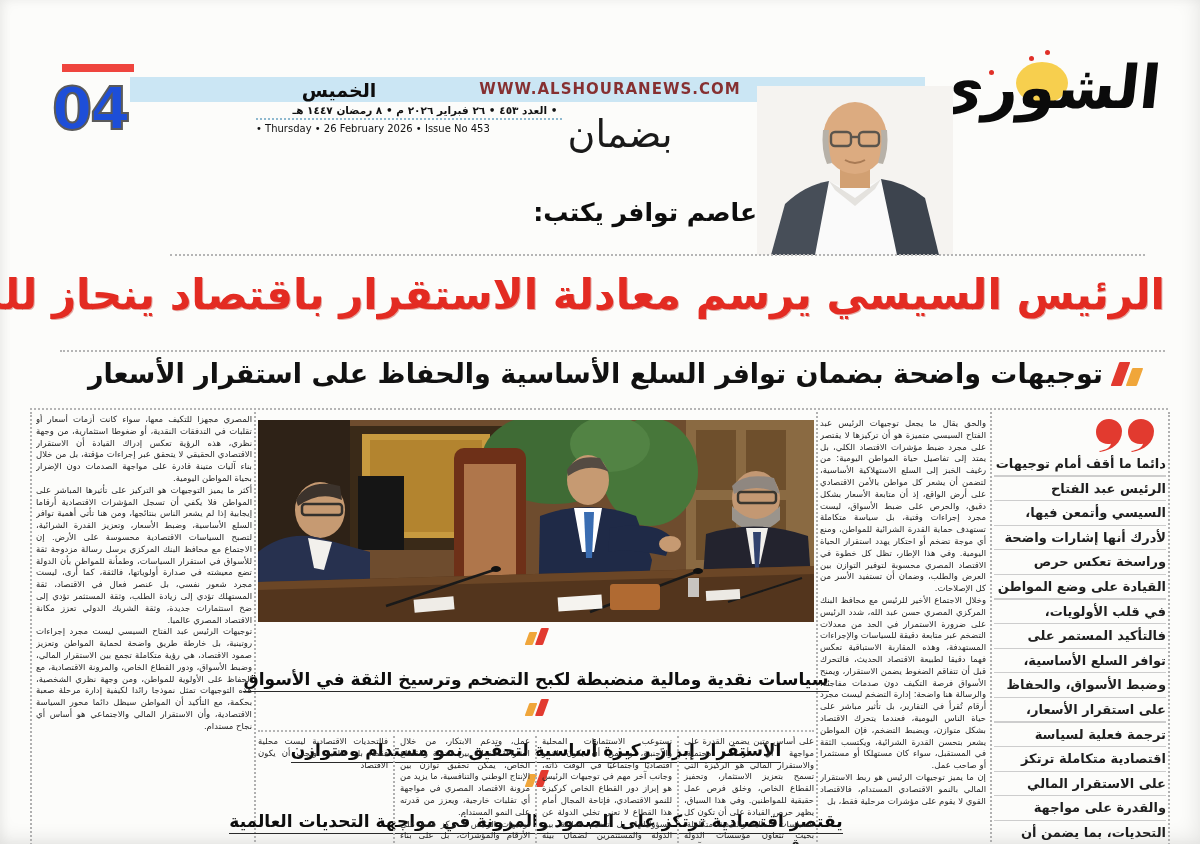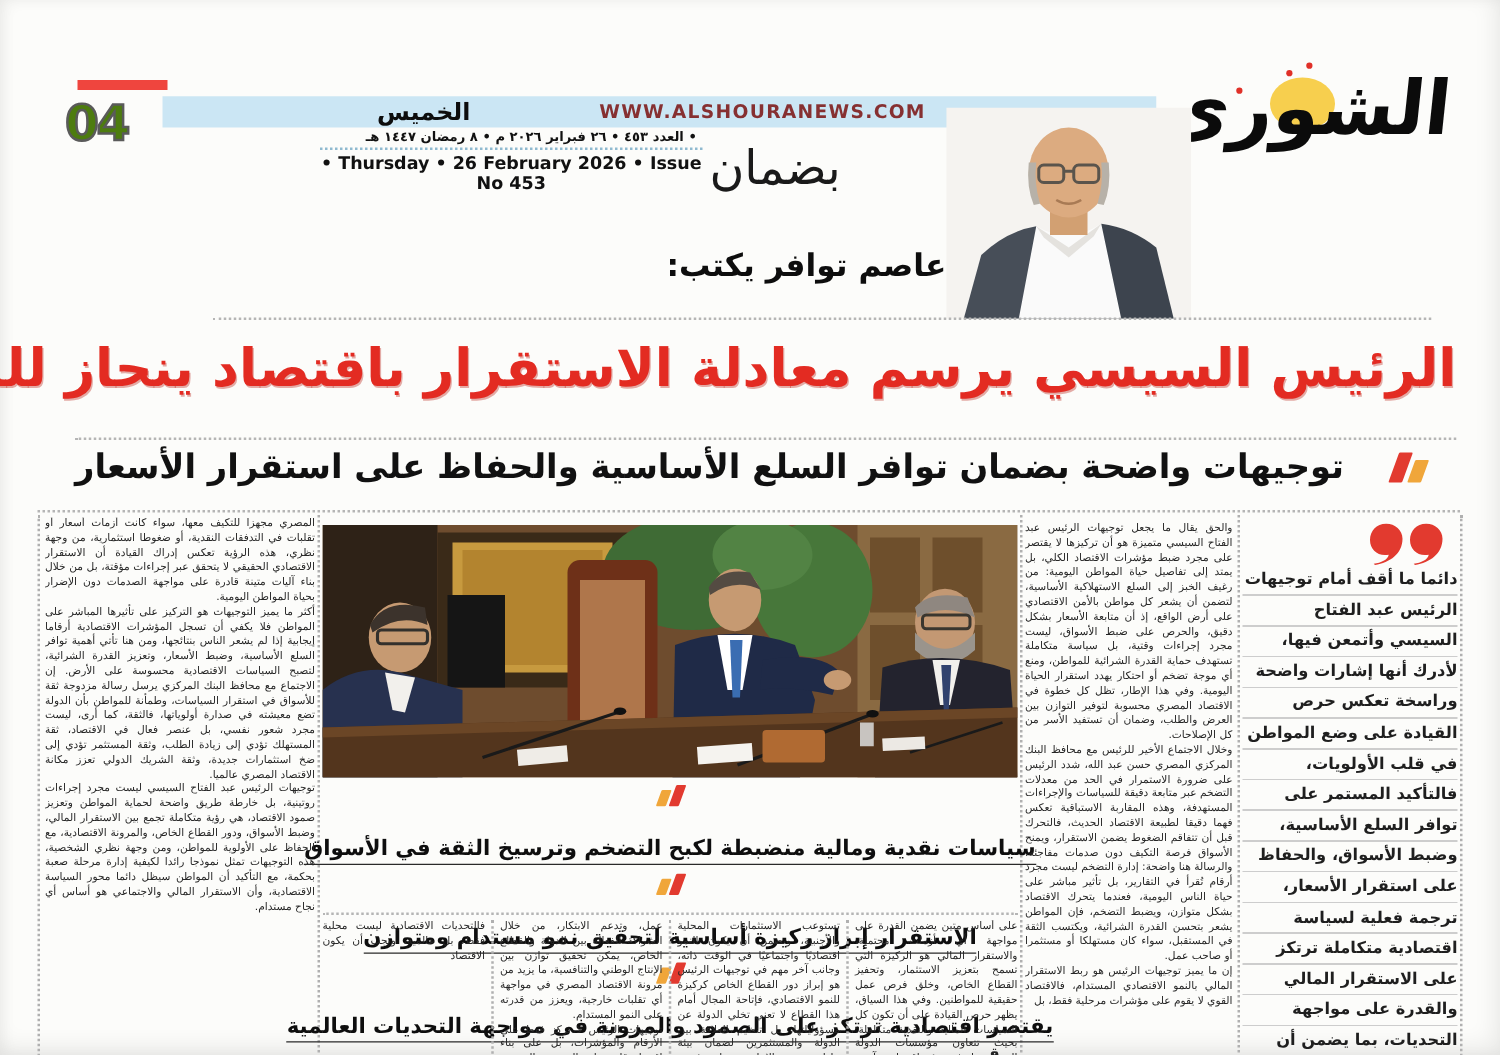--- a/index.html
+++ b/index.html
@@ -3,46 +3,46 @@
 <meta charset="utf-8">
 <style>
   html,body{margin:0;padding:0;background:#e9e9e7;}
   .page{position:relative;width:1200px;height:844px;margin:0 auto;background:#fcfcfa;
         font-family:"DejaVu Sans",sans-serif;overflow:hidden;
         box-shadow:inset -4px -6px 18px rgba(0,0,0,.08), inset 4px 0 10px rgba(0,0,0,.04);}
   .abs{position:absolute;}
   .rtl{direction:rtl;unicode-bidi:embed;}
   
   .red-bar{left:62px;top:64px;width:72px;height:8px;background:#ef453e;}
-  .page-number{left:52px;top:80px;font-size:39px;font-weight:700;letter-spacing:-2px;
-               color:#4d7c0f;-webkit-text-stroke:2px #5a5a5a;line-height:1;}
+  .page-number{left:52px;top:80px;font-size:58px;font-weight:700;letter-spacing:-2px;
+               color:#1d4ed8;-webkit-text-stroke:2px #5a5a5a;line-height:1;}
   .band{top:77px;height:25px;background:#cbe6f4;}
   .band-main{left:130px;width:803px;}
   .band-right{left:1086px;width:74px;}
   .day{left:264px;top:79px;width:150px;text-align:center;font-size:19px;font-weight:700;color:#0d0d0d;}
   .date-ar{left:272px;top:104px;width:306px;text-align:center;font-size:10.5px;font-weight:700;color:#111;}
   .date-dot{left:256px;top:118px;width:306px;border-top:2px dotted #8fb9cf;}
-  .date-en{left:256px;top:123px;width:306px;text-align:center;font-size:14px;font-weight:700;color:#111;
+  .date-en{left:256px;top:123px;width:306px;font-size:10px;font-weight:400;color:#111;
            font-family:"DejaVu Sans",sans-serif;}
   .watermark{left:440px;top:80px;width:340px;text-align:center;font-size:15px;font-weight:700;
              color:#7f1d1d;opacity:.9;letter-spacing:1px;}
   .logo-wrap{left:925px;top:40px;width:245px;height:140px;background:#fcfcfa;}
   .logo-sun{left:1016px;top:62px;width:52px;height:42px;border-radius:50%;background:#f7cf4e;}
   .logo-dot{width:5px;height:5px;border-radius:50%;background:#e03028;}
   .logo-text{left:925px;top:52px;width:240px;text-align:center;font-size:60px;font-weight:700;
              color:#0b0b0b;transform:skewX(-6deg);}
   .section-title{left:505px;top:112px;width:230px;text-align:center;font-size:38px;color:#1a1a1a;}
   
   .writer-photo{left:757px;top:86px;width:196px;height:169px;}
   .byline{left:400px;top:198px;width:357px;text-align:right;font-size:25px;font-weight:700;color:#0d0d0d;}
   
   .headline{left:35px;top:270px;width:1130px;text-align:center;font-size:42px;font-weight:700;
             color:#e32b22;white-space:nowrap;text-shadow:1px 1px 0 rgba(180,20,10,.35);}
   .subhead-row{left:60px;top:358px;width:1080px;display:flex;flex-direction:row-reverse;
-               justify-content:space-between;align-items:center;gap:12px;}
+               justify-content:flex-start;align-items:center;gap:12px;}
   .subhead{font-size:27px;font-weight:700;color:#111;white-space:nowrap;}
   
   .bmark{display:inline-flex;gap:3px;align-items:flex-end;}
   .bmark i{display:block;transform:skewX(-20deg);border-radius:1px;}
   .bmark .m1{background:#e23a2f;}
   .bmark .m2{background:#f0a63a;}
   .bmark.big .m1{width:11px;height:24px;}
   .bmark.big .m2{width:11px;height:18px;}
   .bmark.small .m1{width:8px;height:17px;}
   .bmark.small .m2{width:8px;height:13px;}

